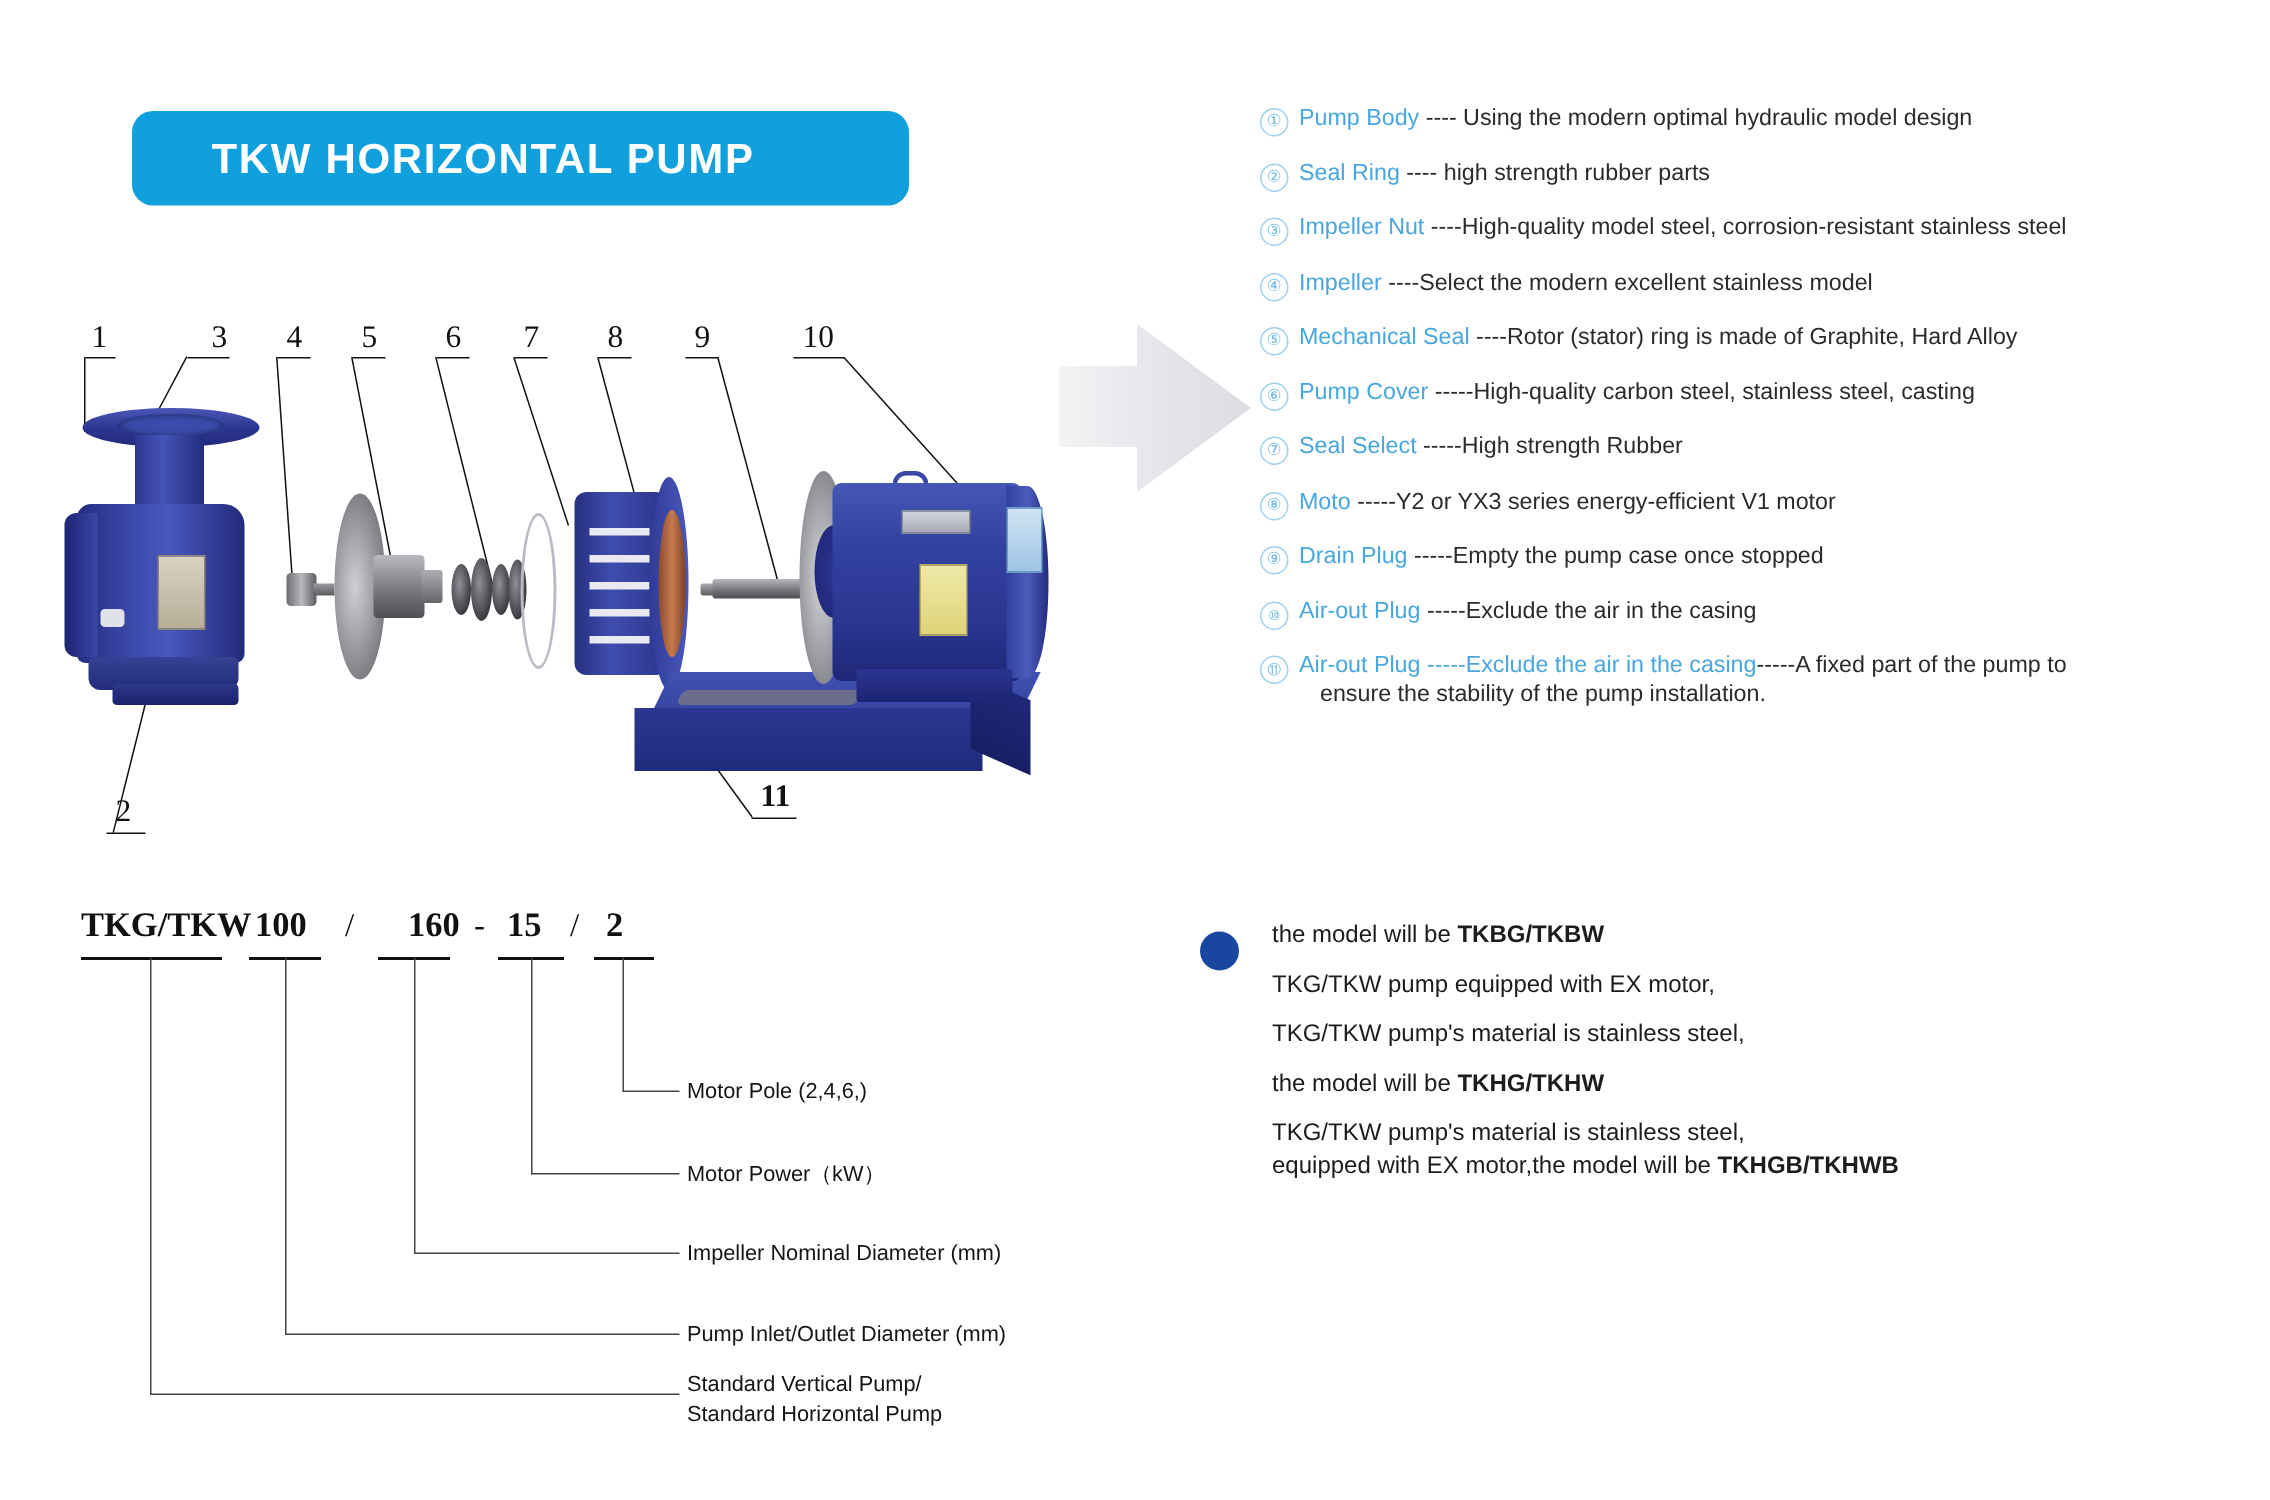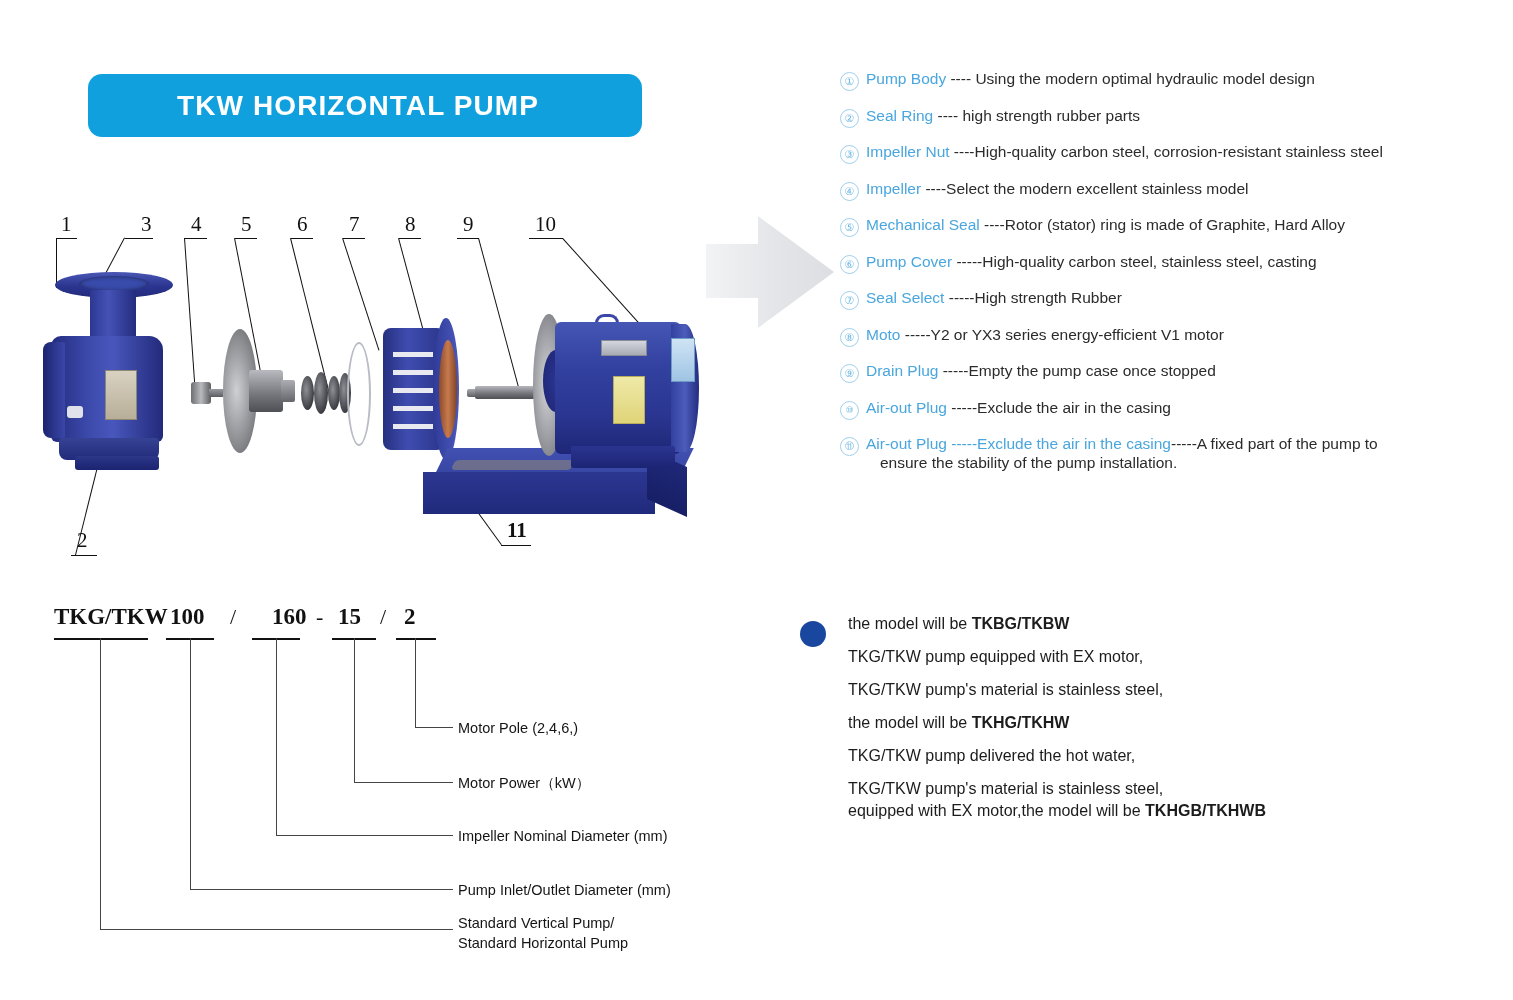--- a/index.html
+++ b/index.html
@@ -20,21 +20,20 @@
   #title-banner {
     position: absolute;
     left: 88px;
     top: 74px;
     width: 518px;
     height: 63px;
     background: #11A0DE;
     border-radius: 14px;
     display: flex;
     align-items: center;
-    padding-left: 36px;
   }
   #title-banner .title-text {
     margin-left: 53px;
     color: #ffffff;
     font-size: 28px;
     font-weight: bold;
     letter-spacing: 1.1px;
     font-family: "Liberation Sans", sans-serif;
   }
 
@@ -536,21 +535,21 @@
     <span class="legend-text"><span class="part">Pump Body</span><span> ---- </span><span>Using the modern optimal hydraulic model design</span></span>
   </div>
 
   <div class="legend-row">
     <span class="legend-circle">②</span>
     <span class="legend-text"><span class="part">Seal Ring</span><span> ---- </span><span>high strength rubber parts</span></span>
   </div>
 
   <div class="legend-row">
     <span class="legend-circle">③</span>
-    <span class="legend-text"><span class="part">Impeller Nut</span><span> ----</span><span>High-quality carbon steel, corrosion-resistant stainless steel</span></span>
+    <span class="legend-text"><span class="part">Impeller Nut</span><span> ----</span><span>High-quality model steel, corrosion-resistant stainless steel</span></span>
   </div>
 
   <div class="legend-row">
     <span class="legend-circle">④</span>
     <span class="legend-text"><span class="part">Impeller</span><span> ----</span><span>Select the modern excellent stainless model</span></span>
   </div>
 
   <div class="legend-row">
     <span class="legend-circle">⑤</span>
     <span class="legend-text"><span class="part">Mechanical Seal</span><span> ----</span><span>Rotor (stator) ring is made of Graphite, Hard Alloy</span></span>
@@ -637,22 +636,19 @@
   </div>
   <div class="note-line">
     <span>TKG/TKW pump equipped with EX motor,</span>
   </div>
   <div class="note-line">
     <span>TKG/TKW pump's material is stainless steel,</span>
   </div>
   <div class="note-line">
     <span>the model will be </span><b>TKHG/TKHW</b>
   </div>
-  <div class="note-line">
-    <span>TKG/TKW pump delivered the hot water,</span>
-  </div>
   <div class="note-line tight">
     <span>TKG/TKW pump's material is stainless steel,</span>
   </div>
   <div class="note-line">
     <span>equipped with EX motor,the model will be </span><b>TKHGB/TKHWB</b>
   </div>
 </div>
 
 </body></html>

